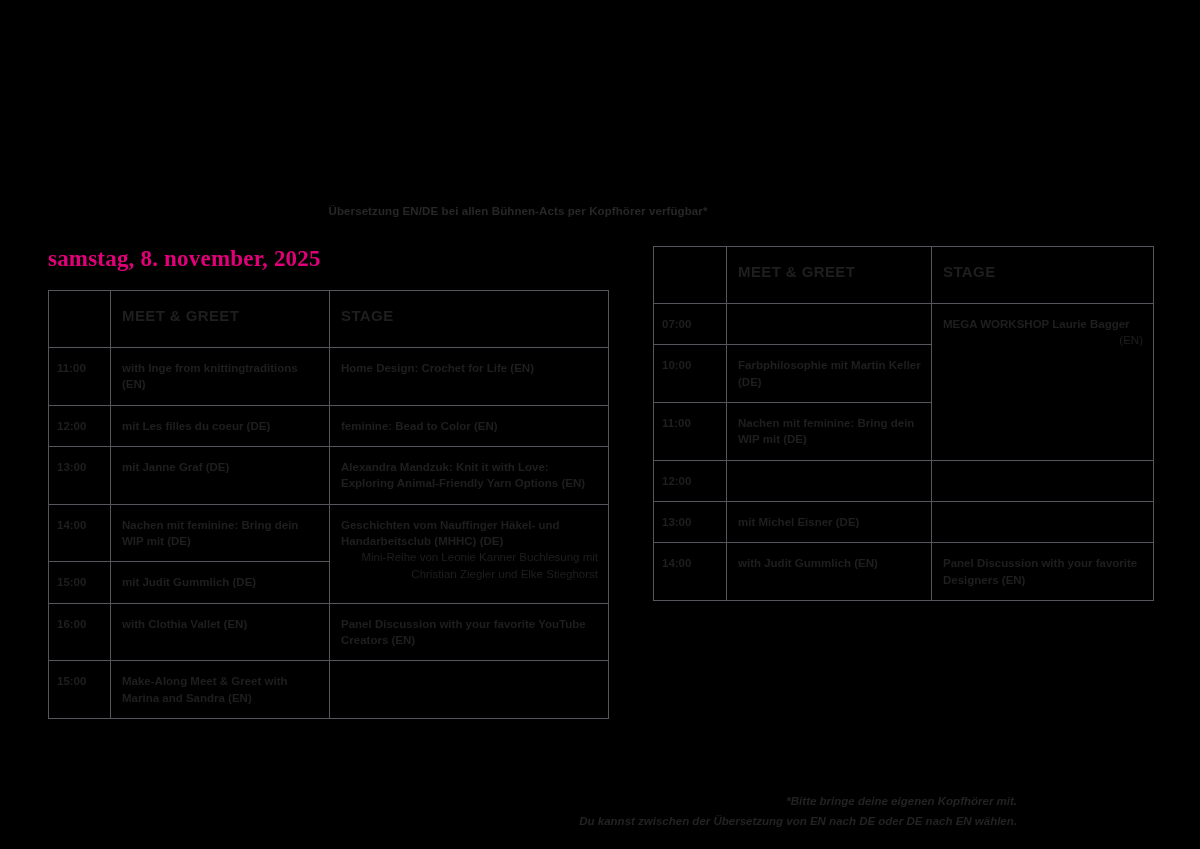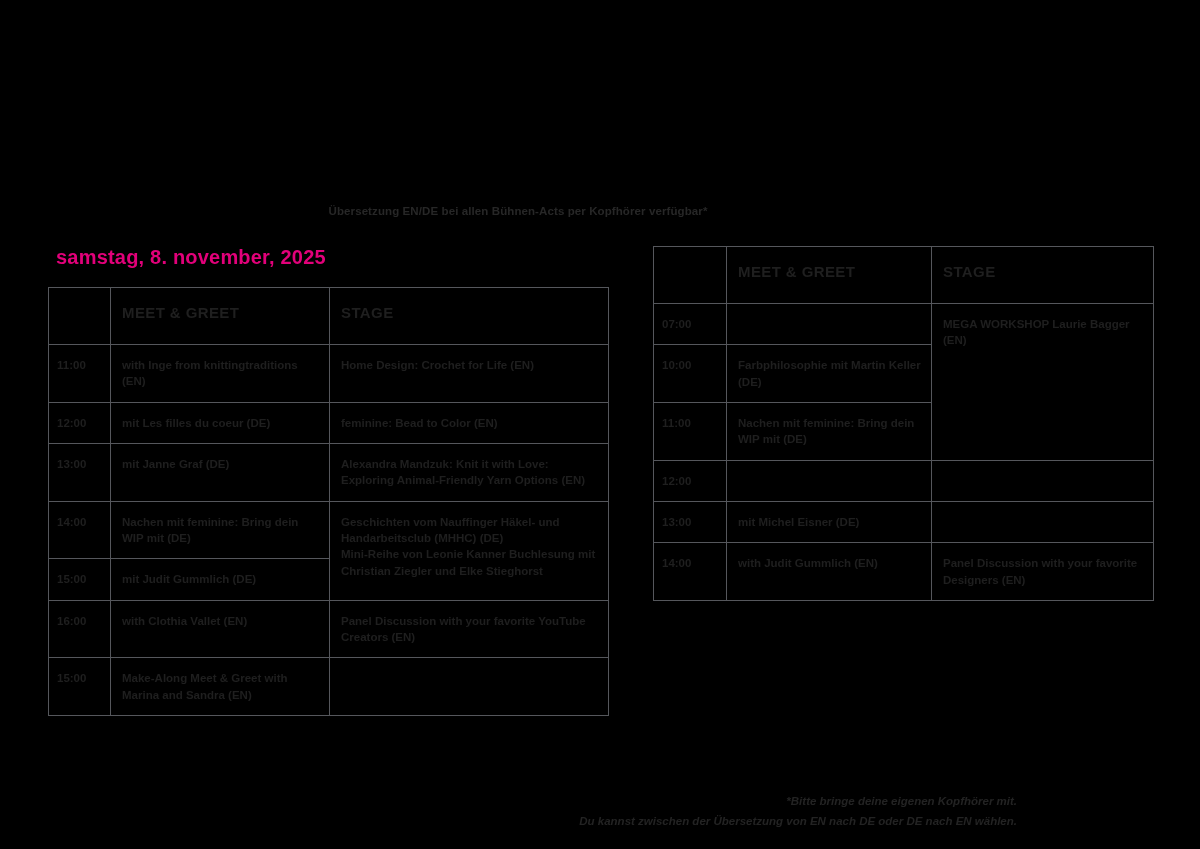--- a/index.html
+++ b/index.html
@@ -35,25 +35,25 @@
 
   
   .day {
     position: absolute;
     top: 246px;
   }
   .day-left  { left: 48px;  width: 560px; }
   .day-right { left: 653px; width: 500px; }
 
   .day-title {
-    font-family: Liberation Sans, sans-serif;
-    font-weight: bold;
-    font-size: 20px;
+    font-family: Liberation Serif, serif;
+    font-weight: bold;
+    font-size: 23px;
     color: #e2007a;
-    margin: 0 0 18px 8px;
+    margin: 0 0 18px 0;
     letter-spacing: 0.2px;
     white-space: nowrap;
   }
 
   
   table.schedule {
     border-collapse: collapse;
     table-layout: fixed;
     width: 100%;
   }
@@ -86,21 +86,22 @@
   .r td:first-child { white-space: nowrap; padding-left: 8px; }
 
   
   .day-right .col-time  { width: 73px; }
   .day-right .col-mg    { width: 205px; }
   .day-right .col-stage { width: 222px; }
 
   .cell-line { display: block; }
   .cell-sub {
     display: block;
-    font-weight: bold;
+    font-weight: normal;
+    text-align: right;
   }
 
   
   .footer {
     position: absolute;
     left: 0;
     width: 1017px;
     top: 791px;
     text-align: right;
     font-size: 11.5px;

